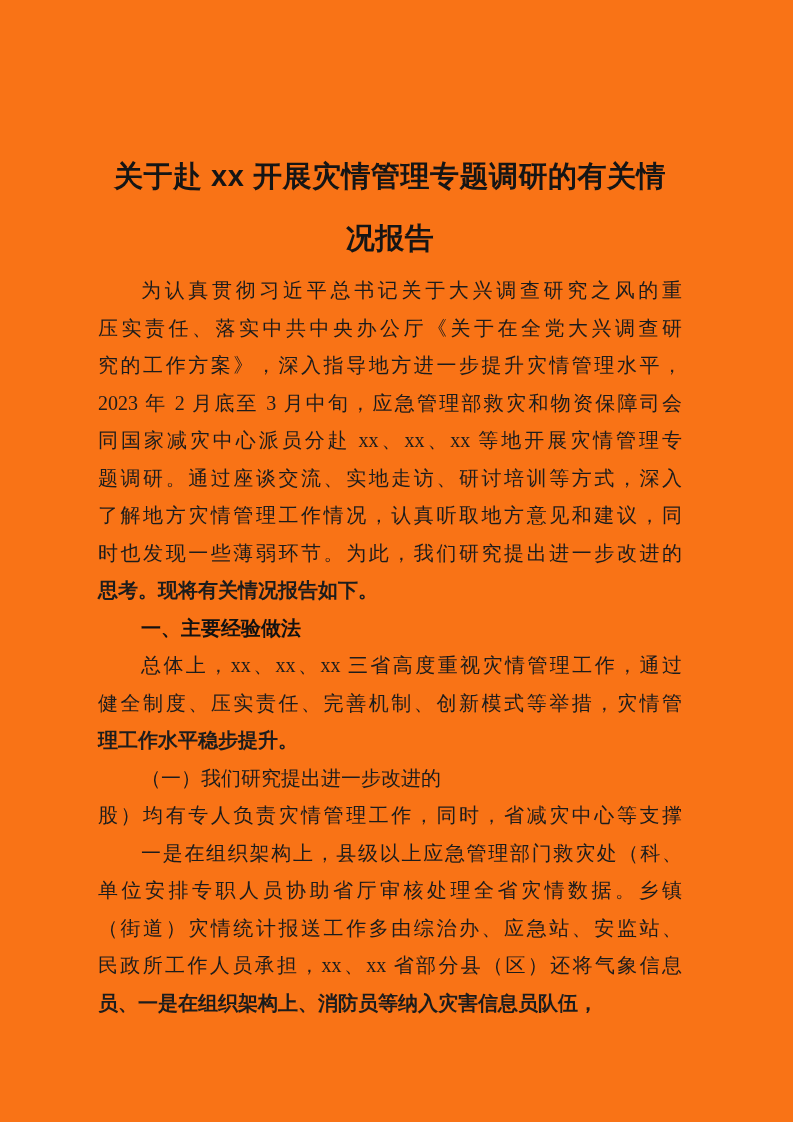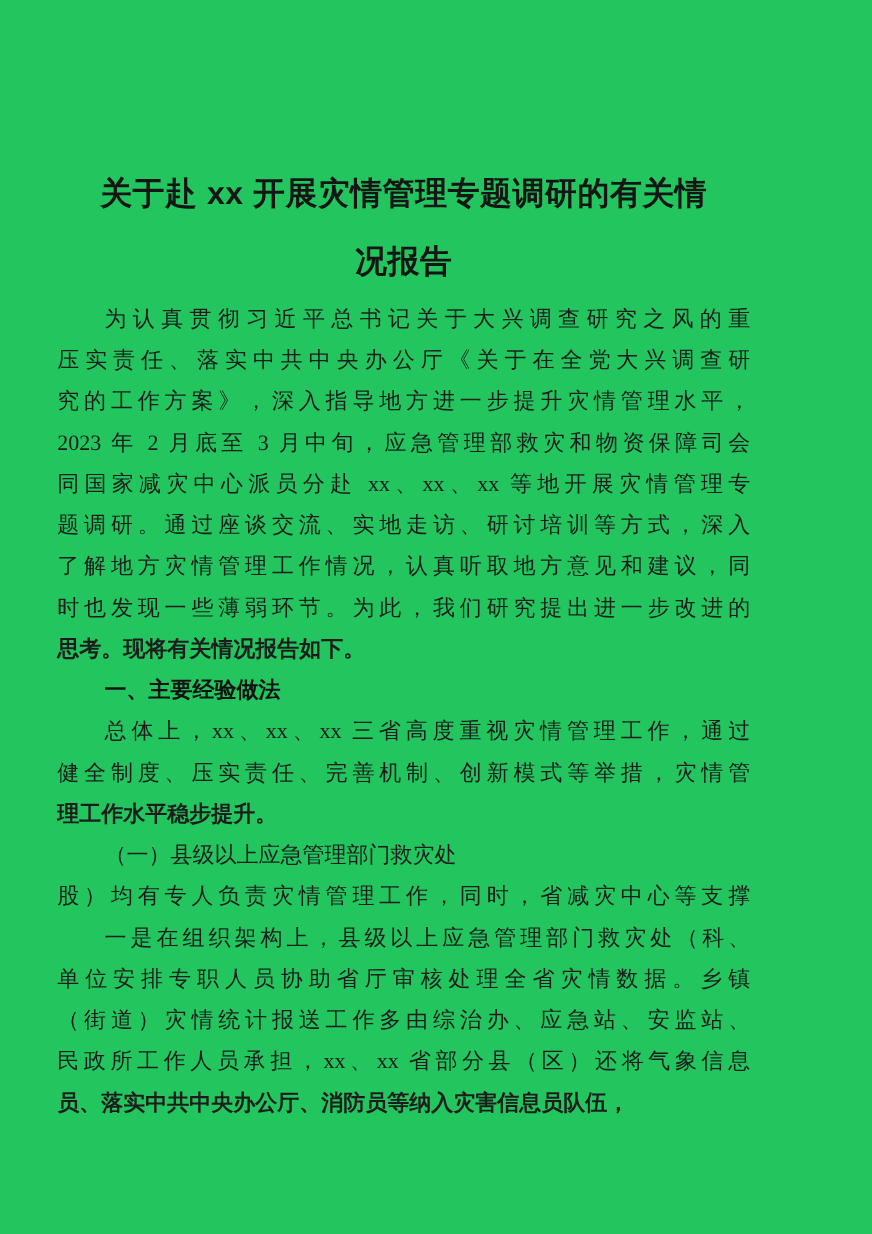--- a/index.html
+++ b/index.html
@@ -4,23 +4,23 @@
 <style>
   html, body {
     margin: 0;
     padding: 0;
     background: #ffffff;
   }
   .page {
     position: relative;
     width: 793px;
     height: 1122px;
-    background: #22c55e;
+    background: #f97316;
     box-sizing: border-box;
-    padding: 145px 111px 0 52px;
+    padding: 145px 111px 0 98px;
     overflow: hidden;
     font-family: "Liberation Serif", serif;
   }
   .doc-title {
     margin: 0;
     font-family: "Liberation Sans", sans-serif;
     font-weight: bold;
     font-size: 29px;
     line-height: 62px;
     letter-spacing: 0.5px;
@@ -74,24 +74,24 @@
       </div>
       <div class="block heading1">
         <div class="line indent last">一、主要经验做法</div>
       </div>
       <div class="block paragraph">
         <div class="line indent">总体上，xx、xx、xx 三省高度重视灾情管理工作，通过</div>
         <div class="line">健全制度、压实责任、完善机制、创新模式等举措，灾情管</div>
         <div class="line last">理工作水平稳步提升。</div>
       </div>
       <div class="block heading2">
-        <div class="line indent last">（一）县级以上应急管理部门救灾处</div>
+        <div class="line indent last">（一）我们研究提出进一步改进的</div>
       </div>
       <div class="block paragraph">
         <div class="line">股）均有专人负责灾情管理工作，同时，省减灾中心等支撑</div>
         <div class="line indent">一是在组织架构上，县级以上应急管理部门救灾处（科、</div>
         <div class="line">单位安排专职人员协助省厅审核处理全省灾情数据。乡镇</div>
         <div class="line">（街道）灾情统计报送工作多由综治办、应急站、安监站、</div>
         <div class="line">民政所工作人员承担，xx、xx 省部分县（区）还将气象信息</div>
-        <div class="line last">员、落实中共中央办公厅、消防员等纳入灾害信息员队伍，</div>
+        <div class="line last">员、一是在组织架构上、消防员等纳入灾害信息员队伍，</div>
       </div>
     </div>
 </div>
 
 </body></html>

